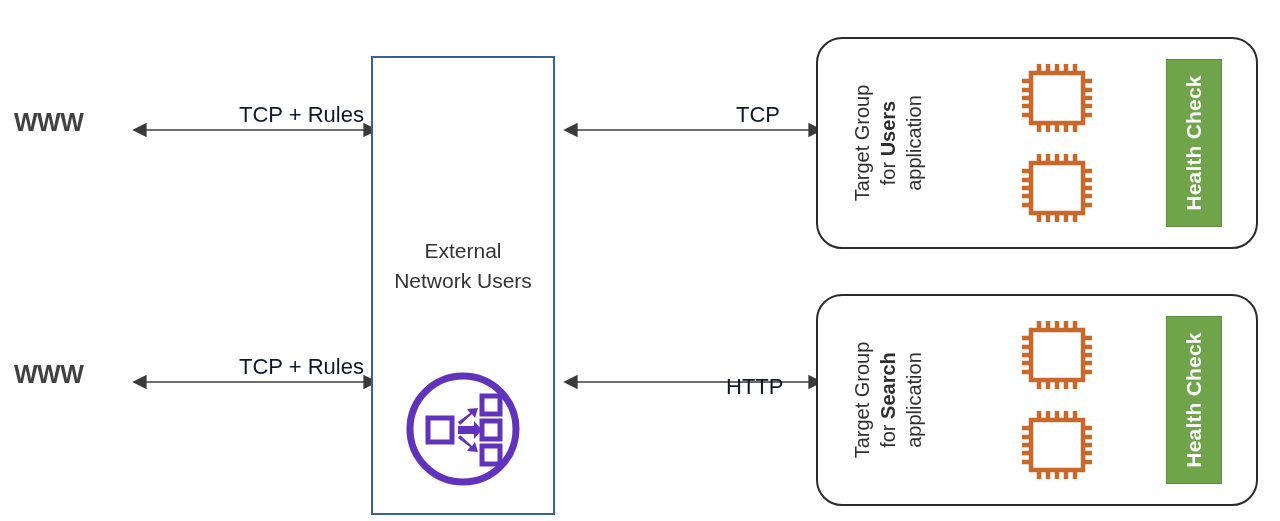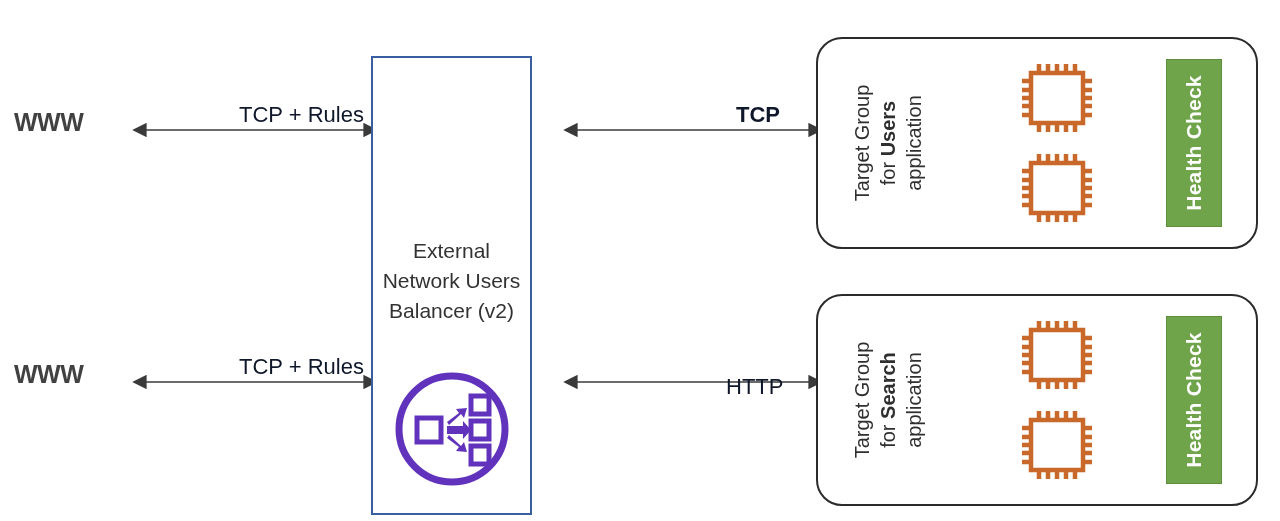--- a/index.html
+++ b/index.html
@@ -45,21 +45,21 @@
     color: #0f172a;
     white-space: nowrap;
     line-height: 1;
   }
 
   
   #lb-box {
     position: absolute;
     left: 371px;
     top: 56px;
-    width: 161px;
+    width: 184px;
     height: 459px;
     border: 2px solid #3a5fa0;
     background: #ffffff;
     box-sizing: border-box;
   }
   #lb-title {
     position: absolute;
     left: 0;
     top: 178px;
     width: 100%;
@@ -185,21 +185,20 @@
       </defs>
       <line x1="9" y1="8" x2="229" y2="8" stroke="#3a3a3a" stroke-width="1.6" marker-start="url(#arrL2)" marker-end="url(#arrR2)"></line>
     </svg>
   </div>
   <div class="edge-label" style="left:239px; top:356px;">TCP + Rules</div>
 
   <div id="lb-box">
     <div id="lb-title">
       <div>External</div>
       <div>Network Users</div>
-      <div>Balancer (v2)</div>
     </div>
 
     <div id="lb-icon">
       <svg width="118" height="118" viewBox="0 0 118 118">
         <circle cx="59" cy="59" r="53" fill="none" stroke="#6133bd" stroke-width="7"></circle>
 
         <rect x="24" y="48" width="24" height="24" fill="none" stroke="#6133bd" stroke-width="5"></rect>
 
         <rect x="78" y="26" width="18" height="18" fill="none" stroke="#6133bd" stroke-width="5"></rect>
         <rect x="78" y="51" width="18" height="18" fill="none" stroke="#6133bd" stroke-width="5"></rect>
@@ -220,21 +219,21 @@
         <marker id="arrL3" markerWidth="9" markerHeight="9" refX="8" refY="4.5" orient="auto">
           <path d="M9,0 L9,9 L0,4.5 z" fill="#3a3a3a"></path>
         </marker>
         <marker id="arrR3" markerWidth="9" markerHeight="9" refX="1" refY="4.5" orient="auto">
           <path d="M0,0 L0,9 L9,4.5 z" fill="#3a3a3a"></path>
         </marker>
       </defs>
       <line x1="9" y1="8" x2="243" y2="8" stroke="#3a3a3a" stroke-width="1.6" marker-start="url(#arrL3)" marker-end="url(#arrR3)"></line>
     </svg>
   </div>
-  <div class="edge-label" style="left:736px; top:104px;font-weight:bold;">TCP</div>
+  <div class="edge-label" style="left:736px; top:104px;">TCP</div>
 
   <div class="connector" style="left:567px; top:374px;">
     <svg width="252" height="16" viewBox="0 0 252 16">
       <defs>
         <marker id="arrL4" markerWidth="9" markerHeight="9" refX="8" refY="4.5" orient="auto">
           <path d="M9,0 L9,9 L0,4.5 z" fill="#3a3a3a"></path>
         </marker>
         <marker id="arrR4" markerWidth="9" markerHeight="9" refX="1" refY="4.5" orient="auto">
           <path d="M0,0 L0,9 L9,4.5 z" fill="#3a3a3a"></path>
         </marker>

